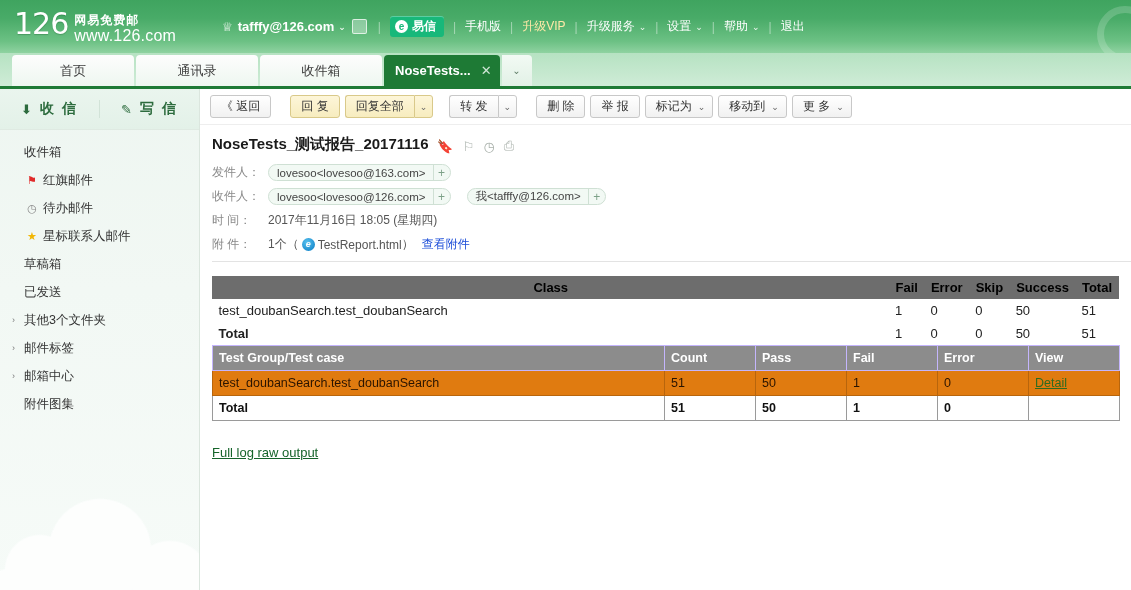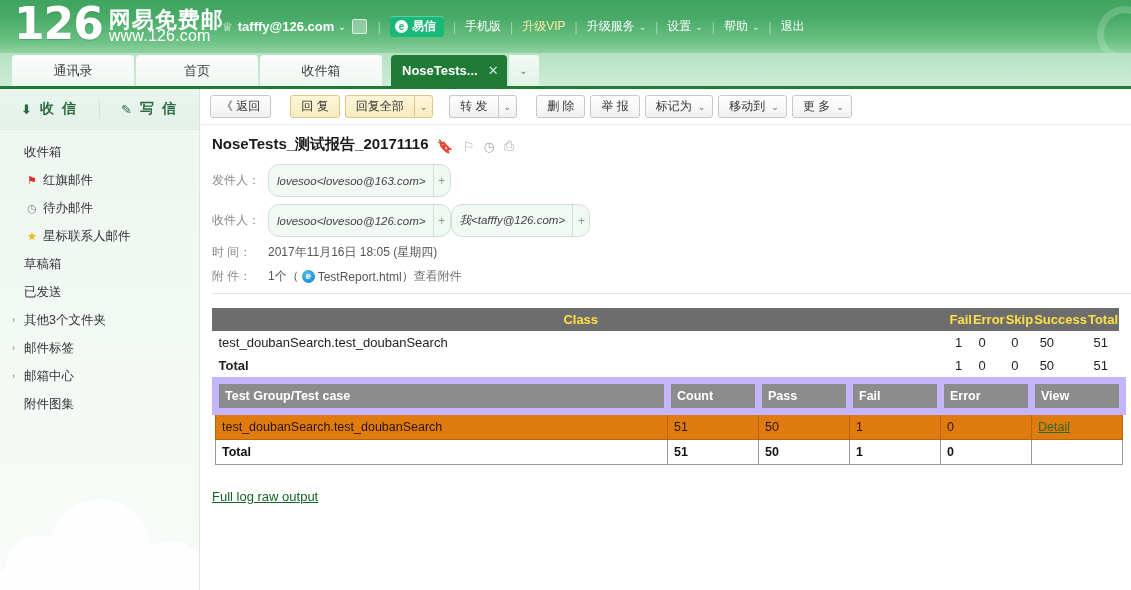--- a/index.html
+++ b/index.html
@@ -29,29 +29,29 @@
     background: transparent;
   }
   #logo {
     position: absolute;
     left: 14px; top: 4px;
     display: flex;
     align-items: flex-end;
     color: #fff;
   }
   #logo-num {
-    font-size: 44px;
-    font-weight: bold;
+    font-size: 30px;
+    font-weight: normal;
     letter-spacing: -1px;
     line-height: 40px;
     font-family: "DejaVu Sans", sans-serif;
     text-shadow: 0 1px 1px rgba(0,60,20,.25);
   }
   #logo-text { margin-left: 6px; padding-bottom: 2px; }
-  #logo-cn { font-size: 22px; font-weight: bold; line-height: 18px; letter-spacing: 1px; }
+  #logo-cn { font-size: 12px; font-weight: bold; line-height: 18px; letter-spacing: 1px; }
   #logo-url { font-size: 16px; line-height: 13px; letter-spacing: .2px; }
 
   #header-nav {
     position: absolute;
     left: 222px; top: 0;
     height: 53px;
     display: flex;
     align-items: center;
     color: #fff;
     font-size: 12px;
@@ -113,21 +113,20 @@
     border-radius: 4px 4px 0 0;
     cursor: pointer;
     position: relative;
   }
   .tab.active {
     background: #1e7a35;
     color: #fff;
     font-weight: bold;
     min-width: 110px;
     padding: 0 8px 0 11px;
-    margin-left: 7px;
   }
   .tab .tab-close {
     margin-left: 10px;
     font-size: 13px;
     color: #cfe6d5;
     font-weight: normal;
   }
   #tab-dropdown {
     width: 30px; height: 31px;
     background: linear-gradient(180deg,#f2faf4 0%, #e2f1e6 100%);
@@ -239,59 +238,58 @@
   #mail-subject { font-size: 15px; font-weight: bold; color: #1a1a1a; }
   .subj-ico { margin-left: 9px; color: #a9b1ab; font-size: 13px; cursor: pointer; }
   .mail-row { display: flex; align-items: center; margin-bottom: 7px; font-size: 12px; color: #555; }
   .mrow-label { width: 56px; color: #8a8a8a; flex-shrink: 0; }
   .chip {
     display: inline-flex;
     align-items: center;
     border: 1px solid #cfe0d4;
     background: #f2f9f4;
     border-radius: 11px;
-    height: 33px;
+    height: 17px;
     padding: 0 0 0 8px;
-    margin-right: 0;
+    margin-right: 16px;
     color: #444;
     font-size: 11.5px;
     cursor: pointer;
-    font-style: italic;
   }
   .chip .plus {
     border-left: 1px solid #cfe0d4;
     width: 17px; height: 100%;
     display: inline-flex; align-items: center; justify-content: center;
     color: #7da188; font-size: 12px; margin-left: 7px;
   }
   .mail-plain { color: #555; }
   .ie-ico {
     display: inline-block;
     width: 13px; height: 13px;
     border-radius: 50%;
     background: radial-gradient(circle at 40% 35%, #59c3f0 0%, #1f8fd0 70%);
     color: #fff; font-size: 9px; font-style: italic; font-weight: bold;
     line-height: 13px; text-align: center;
     vertical-align: -2px;
     margin: 0 3px;
   }
-  .att-link { color: #737373; text-decoration: none; cursor: pointer; text-align: center; }
+  .att-link { color: #1d4ed8; text-decoration: none; margin-left: 8px; cursor: pointer; text-align: center; }
 
   #mail-divider { border: none; border-top: 1px solid #e3e3e3; margin: 8px 0 0 0; }
 
   
   #report { padding: 14px 12px 0 12px; font-family: "Liberation Sans", sans-serif; }
 
   table.rep { border-collapse: collapse; }
   #summary-table th {
     background: #6d6d6d;
-    color: #fde047;
+    color: #000000;
     font-size: 13px;
     font-weight: bold;
-    padding: 3px 0;
+    padding: 3px 6px;
     border: 1px solid #6d6d6d;
     text-align: center;
     white-space: nowrap;
   }
   #summary-table th.class-col { width: 250px; }
   #summary-table td {
     font-size: 13px;
     padding: 4px 6px;
     border: none;
     color: #222;
@@ -304,21 +302,21 @@
   #show-row a { color: #15642a; text-decoration: underline; margin-left: 4px; cursor: pointer; }
 
   #detail-table { width: 907px; border-collapse: collapse; table-layout: fixed; }
   #detail-table th {
     background: #8c8c8c;
     color: #fff;
     font-size: 12.5px;
     font-weight: bold;
     text-align: left;
     padding: 5px 6px;
-    border: 7px solid #c4b5fd;
+    border: 1px solid #c4b5fd;
   }
   #detail-table td {
     font-size: 12.5px;
     padding: 5px 6px;
     border: 1px solid #9a9a9a;
     color: #111;
   }
   #detail-table tr.fail-row td {
     background: #e07b10;
     color: #2a1400;
@@ -371,24 +369,24 @@
     <a class="hlink" href="#"><span>设置</span><span class="caret">⌄</span></a>
     <span class="hsep">|</span>
     <a class="hlink" href="#"><span>帮助</span><span class="caret">⌄</span></a>
     <span class="hsep">|</span>
     <a class="hlink" href="#">退出</a>
   </div>
 </div>
 
 <div id="tabbar">
   <div class="tab">
+      <span>首页</span>
+    </div>
+  <div class="tab">
       <span>通讯录</span>
-    </div>
-  <div class="tab">
-      <span>首页</span>
     </div>
   <div class="tab">
       <span>收件箱</span>
     </div>
   <div class="tab active">
     <span>NoseTests...</span>
     <span class="tab-close">✕</span>
   </div>
   <div id="tab-dropdown">⌄</div>
 </div>

